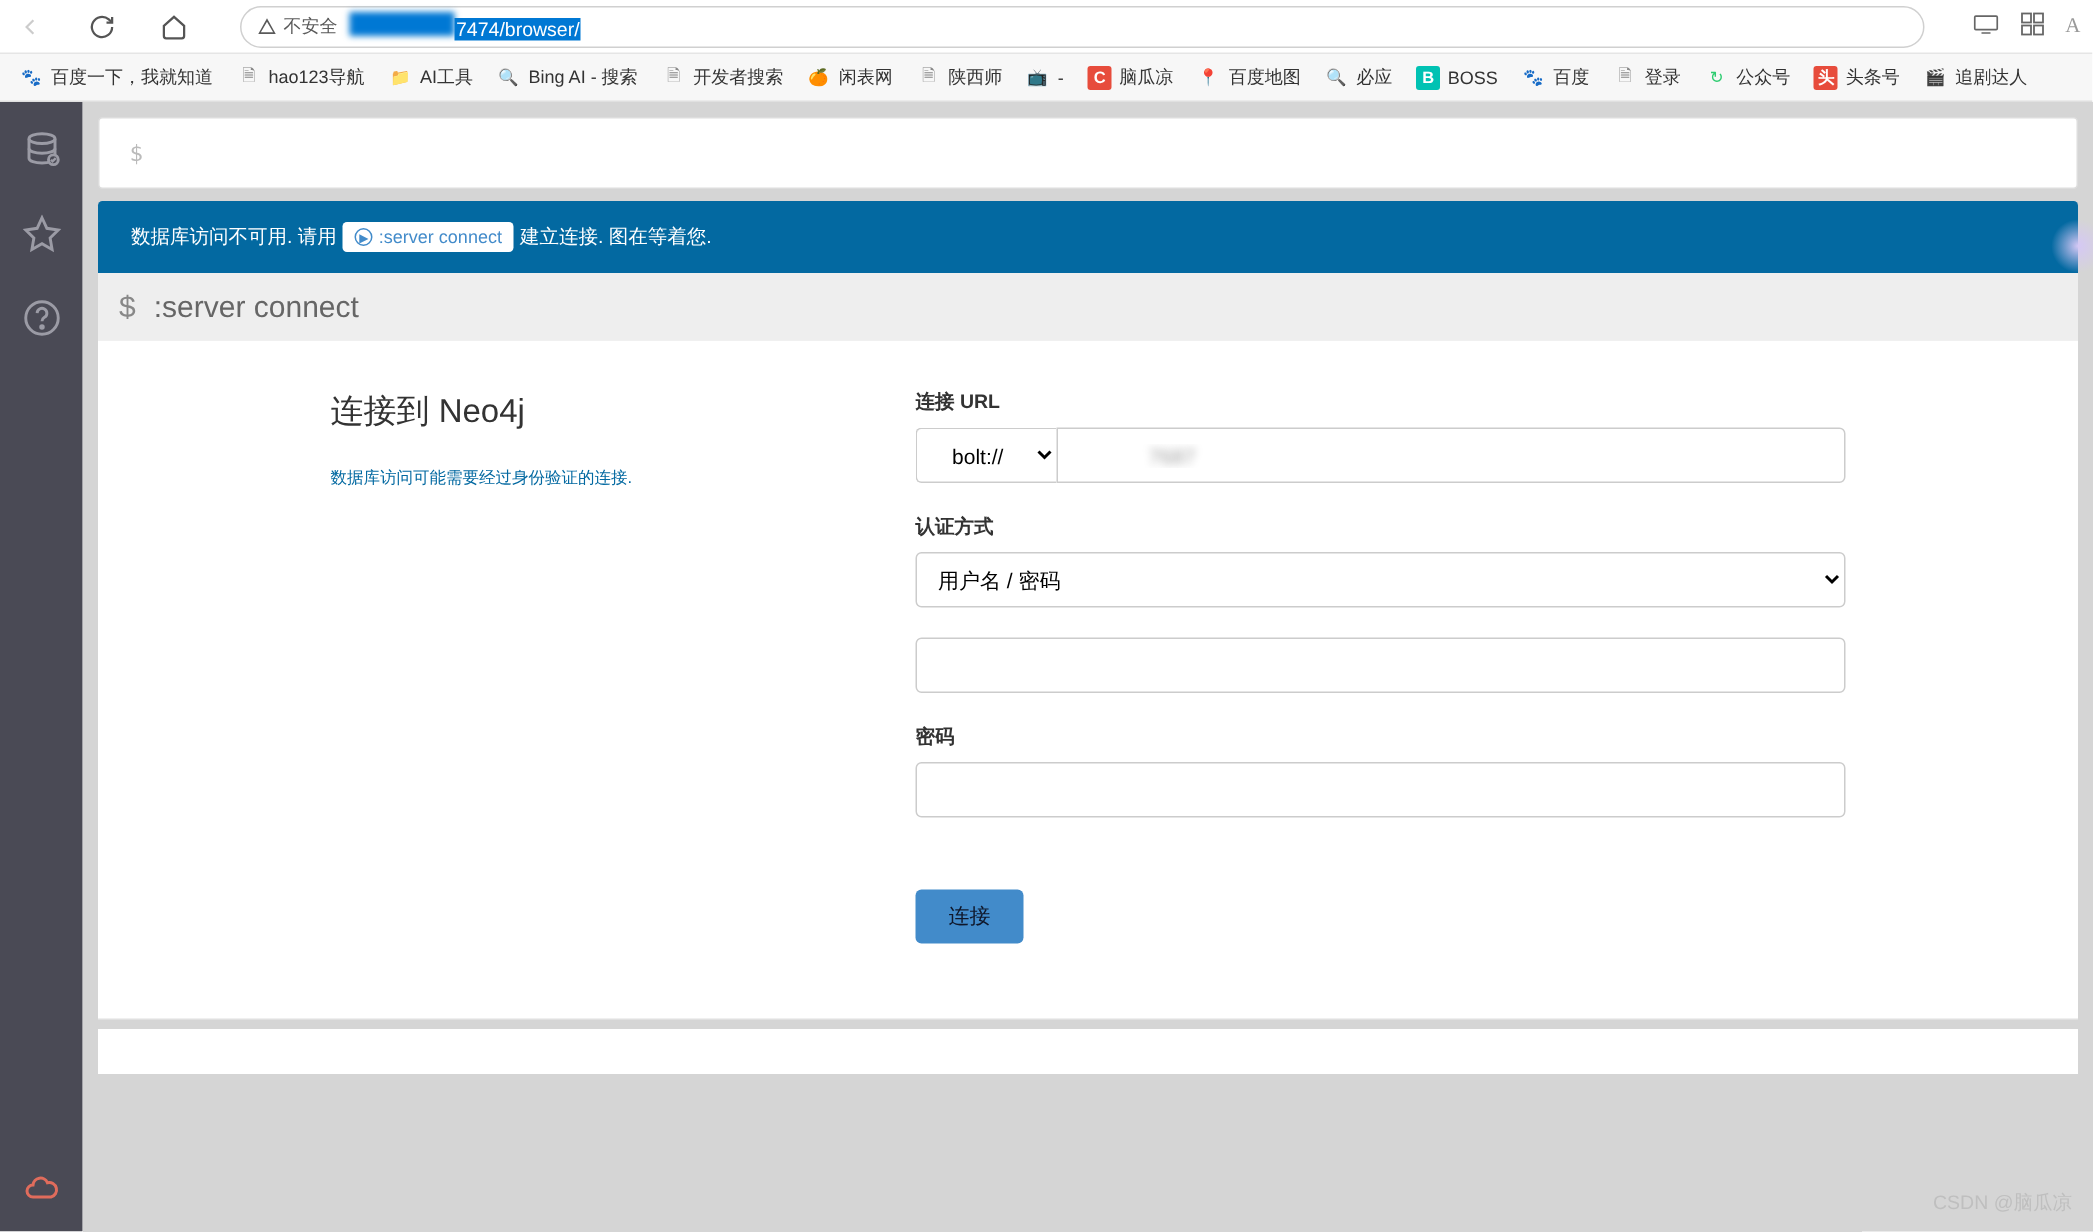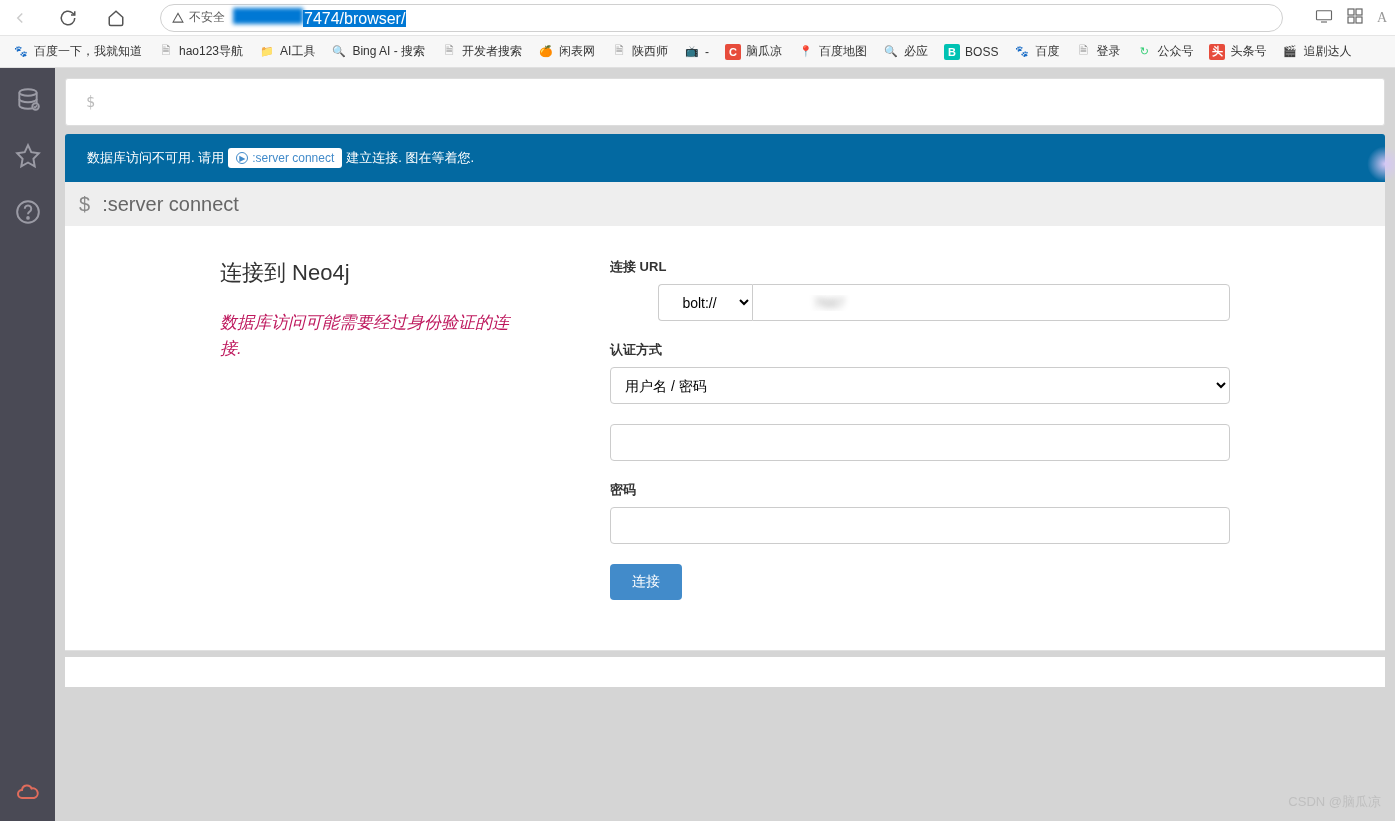--- a/index.html
+++ b/index.html
@@ -4,21 +4,21 @@
   <style>
     * { margin: 0; padding: 0; box-sizing: border-box; font-family: "Microsoft YaHei", -apple-system, BlinkMacSystemFont, sans-serif; }
     body { width: 1395px; height: 821px; background: #fff; overflow: hidden; position: relative; }
 
     
     .browser-toolbar { height: 36px; display: flex; align-items: center; padding: 16px 8px; gap: 24px; border-bottom: 1px solid #e5e5e5; }
     .nav-btn { width: 24px; height: 24px; display: flex; align-items: center; justify-content: center; color: #555; cursor: pointer; }
     .nav-btn.disabled { color: #ccc; }
     .address-bar { flex: 1; height: 28px; border: 1px solid #d0d0d0; border-radius: 14px; display: flex; align-items: center; padding: 0 10px; gap: 8px; background: #fff; margin: 0 8px; }
     .security-warn { display: flex; align-items: center; gap: 4px; color: #5a5a5a; font-size: 12px; }
-    .url-text { font-size: 16px; color: #333; }
+    .url-text { font-size: 13px; color: #333; }
     .url-selected { background: #0078d4; color: #fff; padding: 0 1px; }
     .url-blur { background: #0078d4; color: transparent; filter: blur(2px); display: inline-block; width: 70px; height: 16px; }
     .toolbar-right { display: flex; gap: 14px; align-items: center; color: #666; }
     .toolbar-right span { cursor: pointer; font-size: 14px; }
 
     
     .bookmarks-bar { height: 32px; display: flex; align-items: center; padding: 0 6px; gap: 2px; background: #f7f7f7; border-bottom: 1px solid #e0e0e0; font-size: 12px; overflow: hidden; }
     .bookmark-item { display: flex; align-items: center; gap: 5px; padding: 4px 7px; border-radius: 3px; cursor: pointer; white-space: nowrap; color: #333; }
     .bm-icon { width: 16px; height: 16px; display: inline-flex; align-items: center; justify-content: center; font-size: 11px; border-radius: 2px; }
 
@@ -41,30 +41,30 @@
     .banner-code-icon { width: 12px; height: 12px; border: 1.5px solid #428bca; border-radius: 50%; display: inline-flex; align-items: center; justify-content: center; font-size: 8px; }
 
     
     .cmd-header { background: #eeeeee; padding: 10px 14px; font-family: "Consolas", monospace; color: #888; font-size: 20px; margin-right: 10px; }
     .cmd-header .cmd-text { color: #666; }
 
     
     .form-panel { background: #fff; padding: 32px 40px 50px 40px; margin-right: 10px; display: flex; gap: 80px; border-bottom: 1px solid #e0e0e0; justify-content: center; }
     .form-left { width: 310px; }
     .form-left h2 { font-size: 22px; color: #333; font-weight: 400; margin-bottom: 22px; }
-    .form-left p { font-size: 17px; color: #be185d; line-height: 1.5; font-style: italic; }
+    .form-left p { font-size: 11px; color: #0369a1; line-height: 1.5; }
     .form-right { flex: 1; max-width: 620px; }
     .form-group { margin-bottom: 20px; }
     .form-label { font-size: 13px; font-weight: 600; color: #333; display: block; margin-bottom: 8px; }
-    .form-row { display: flex; margin-left: 48px; }
+    .form-row { display: flex; }
     select.form-control, input.form-control { height: 37px; border: 1px solid #ccc; border-radius: 4px; padding: 0 10px; font-size: 14px; width: 100%; background: #fff; }
     select.protocol-select { width: 94px; border-top-right-radius: 0; border-bottom-right-radius: 0; border-right: none; padding: 0 6px; text-align: center; }
     input.url-input { flex: 1; border-top-left-radius: 0; border-bottom-left-radius: 0; }
     .url-input-blur { color: transparent; text-shadow: 0 0 6px rgba(0,0,0,0.4); }
-    .connect-btn { background: #428bca; color: #ffffff; border: none; padding: 9px 22px; border-radius: 4px; font-size: 14px; cursor: pointer; }
+    .connect-btn { background: #428bca; color: #0f172a; border: none; padding: 9px 22px; border-radius: 4px; font-size: 14px; cursor: pointer; margin-top: 28px; }
 
     .spacer-panel { background: #fff; height: 30px; margin-right: 10px; margin-top: 6px; }
 
     
     .watermark { position: absolute; bottom: 10px; right: 14px; color: #bfbfbf; font-size: 13px; z-index: 5; }
 
     
     .glow-circle { position: absolute; top: 78px; right: -8px; width: 36px; height: 36px; border-radius: 50%; background: radial-gradient(circle, #d5c8f5 0%, rgba(213,200,245,0) 70%); }
   </style>
 </head>

